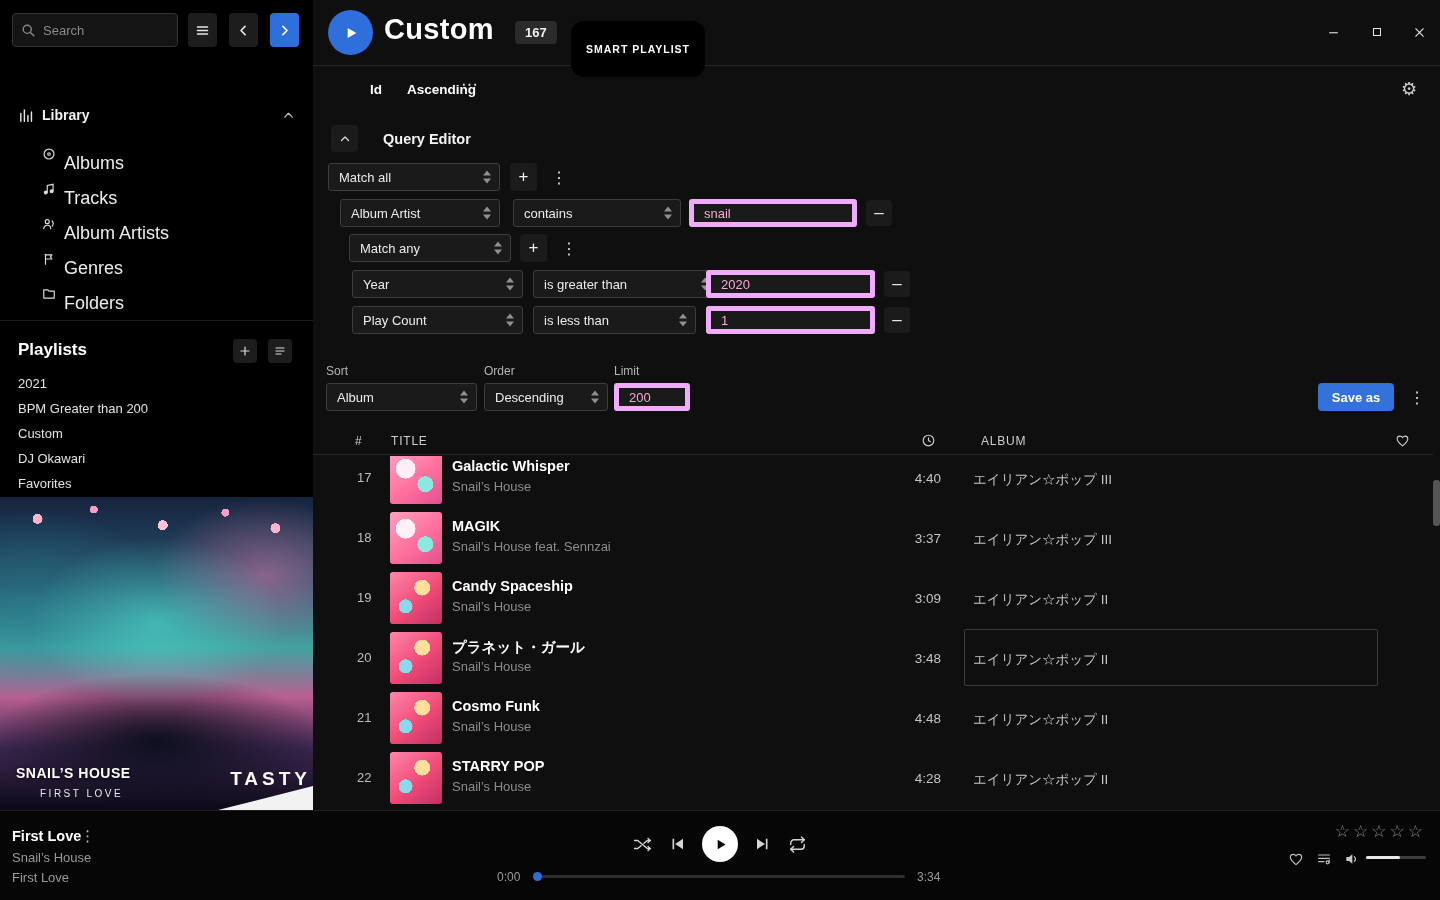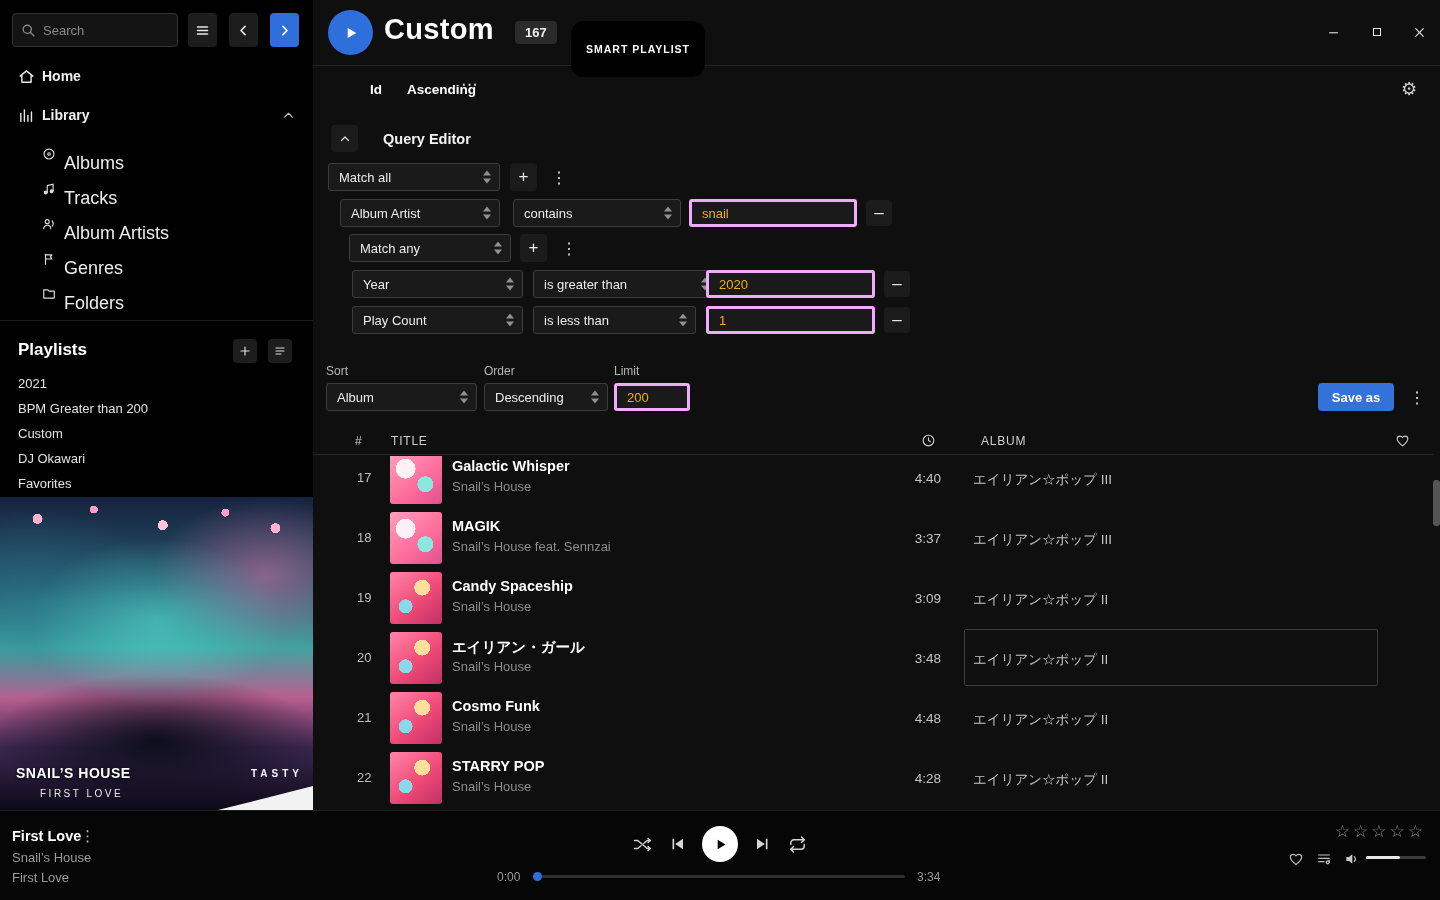--- a/index.html
+++ b/index.html
@@ -41,21 +41,21 @@
       radial-gradient(circle 5px at 88% 10%, #ffb3d1 98%, transparent),
       radial-gradient(ellipse 180px 120px at 50% 40%, rgba(80,220,210,.55), transparent 70%),
       radial-gradient(ellipse 160px 110px at 85% 25%, rgba(235,120,175,.5), transparent 70%),
       radial-gradient(ellipse 200px 140px at 10% 35%, rgba(40,130,150,.5), transparent 70%),
       radial-gradient(ellipse 220px 90px at 50% 78%, rgba(8,12,24,.92), transparent 75%),
       linear-gradient(180deg,#16233f 0%,#27556b 28%,#3fa39f 48%,#b95f90 64%,#3c2750 80%,#0d0a18 100%);
   }
   .art-artist { position:absolute; left:16px; top:268px; font-size:14px; font-weight:700;
                 letter-spacing:.5px; color:#fff; text-shadow:0 1px 3px rgba(0,0,0,.8); }
   .art-title  { position:absolute; left:40px; top:291px; font-size:10px; letter-spacing:2.5px; color:#e9e9e9; }
-  .art-mark   { position:absolute; right:10px; top:271px; font-size:10px; font-weight:700; letter-spacing:4px; color:#fafafa; }
+  .art-mark   { position:absolute; right:2px; top:271px; font-size:19px; font-weight:700; letter-spacing:4px; color:#fafafa; }
   .art-corner { position:absolute; right:0; bottom:0; width:0; height:0;
                 border-left:95px solid transparent; border-bottom:24px solid #f2f2f2; }
 
   
   .main { position:absolute; left:313px; top:0; width:1127px; height:810px; background:#0f0f0f; }
   .main-topline { position:absolute; left:0; top:0; width:100%; height:66px; border-bottom:1px solid #242424; }
   .play-btn { position:absolute; left:15px; top:10px; width:45px; height:45px; border-radius:50%;
               background:#2f6fdb; border:none; cursor:pointer; display:flex; align-items:center; justify-content:center; }
   .page-title { position:absolute; left:71px; top:13px; font-size:29px; font-weight:800; letter-spacing:.3px; }
   .badge-count { position:absolute; left:202px; top:21px; background:#2b2b2b; border-radius:4px;
@@ -74,22 +74,22 @@
                  border:none; border-radius:4px; display:flex; align-items:center; justify-content:center; cursor:pointer; }
   .qe-title { position:absolute; left:70px; top:131px; font-size:14.5px; font-weight:600; color:#f4f4f4; }
 
   .dd { position:absolute; height:28px; background:#1a1a1a; border:1px solid #3d3d3d; border-radius:3px;
         display:flex; align-items:center; padding:0 26px 0 10px; color:#ececec; font-size:13px; cursor:pointer; }
   .spin { position:absolute; right:8px; top:50%; transform:translateY(-50%); width:8px; height:13px; }
   .spin::before { content:""; position:absolute; top:0; left:0; border-left:4px solid transparent;
                   border-right:4px solid transparent; border-bottom:5px solid #909090; }
   .spin::after  { content:""; position:absolute; bottom:0; left:0; border-left:4px solid transparent;
                   border-right:4px solid transparent; border-top:5px solid #909090; }
-  .qinput { position:absolute; height:28px; background:#1a1a1a; border:3px solid #f0abfc; border-radius:3px;
-            color:#eab308; font-size:13px; padding:4px 10px; outline:none; font-family:inherit; }
+  .qinput { position:absolute; height:28px; background:#1a1a1a; border:5px solid #f0abfc; border-radius:3px;
+            color:#f9a8d4; font-size:13px; padding:4px 10px; outline:none; font-family:inherit; }
   .btn-sq { position:absolute; width:27px; height:28px; background:#1b1b1b; border:none; border-radius:4px;
             color:#eee; font-size:17px; cursor:pointer; display:flex; align-items:center; justify-content:center; }
   .kebab { position:absolute; width:16px; height:28px; color:#ddd; font-size:16px; cursor:pointer;
            display:flex; align-items:center; justify-content:center; background:none; border:none; }
   .qlabel { position:absolute; top:364px; font-size:12px; color:#b5b5b5; }
   .save-btn { position:absolute; left:1005px; top:383px; width:76px; height:28px; background:#3272d9;
               border:none; border-radius:4px; color:#fff; font-size:13px; font-weight:700; cursor:pointer; font-family:inherit; }
 
   
   .tbl-head { position:absolute; left:0; top:428px; width:1120px; height:27px; border-bottom:1px solid #262626; }
@@ -162,28 +162,20 @@
       </span>
   </button>
   <button class="sq-btn accent" style="left:270px;">
     <span>
         <svg width="15" height="15" viewBox="0 0 24 24" fill="none" stroke="#fff" stroke-width="2.6" stroke-linecap="round" stroke-linejoin="round">
           <path d="M9.5 5.5L16 12l-6.5 6.5"></path>
         </svg>
       </span>
   </button>
 
-  <div class="nav-item" style="top:62px;">
-    <span class="ico">
-        <svg width="17" height="17" viewBox="0 0 24 24" fill="none" stroke="#e8e8e8" stroke-width="2" stroke-linecap="round" stroke-linejoin="round">
-          <path d="M3 11.5L12 4l9 7.5M5.5 10V20h13V10"></path>
-        </svg>
-      </span>
-    <span class="lbl">Home</span>
-  </div>
   <div class="nav-item" style="top:101px;">
     <span class="ico">
         <svg width="17" height="17" viewBox="0 0 24 24" fill="none" stroke="#e8e8e8" stroke-width="2" stroke-linecap="round">
           <path d="M4 20V9M9 20V4M14 20v-8M19 20V7"></path>
         </svg>
       </span>
     <span class="lbl">Library</span>
     <span style="position:absolute; right:18px;">
         <svg width="13" height="13" viewBox="0 0 24 24" fill="none" stroke="#bdbdbd" stroke-width="2.4" stroke-linecap="round" stroke-linejoin="round">
           <path d="M5 15l7-7 7 7"></path>
@@ -428,21 +420,21 @@
       <span class="thumb art-b"></span>
       <div class="ttitle">Candy Spaceship</div>
       <div class="tartist">Snail’s House</div>
       <span class="tdur">3:09</span>
       <span class="talbum">エイリアン☆ポップ II</span>
     </div>
     <div class="track-row">
       <span class="album-box"></span>
       <span class="tnum">20</span>
       <span class="thumb art-b"></span>
-      <div class="ttitle">エイリアン・ガール</div>
+      <div class="ttitle">プラネット・ガール</div>
       <div class="tartist">Snail’s House</div>
       <span class="tdur">3:48</span>
       <span class="talbum">エイリアン☆ポップ II</span>
     </div>
     <div class="track-row">
       <span class="tnum">21</span>
       <span class="thumb art-b"></span>
       <div class="ttitle">Cosmo Funk</div>
       <div class="tartist">Snail’s House</div>
       <span class="tdur">4:48</span>

